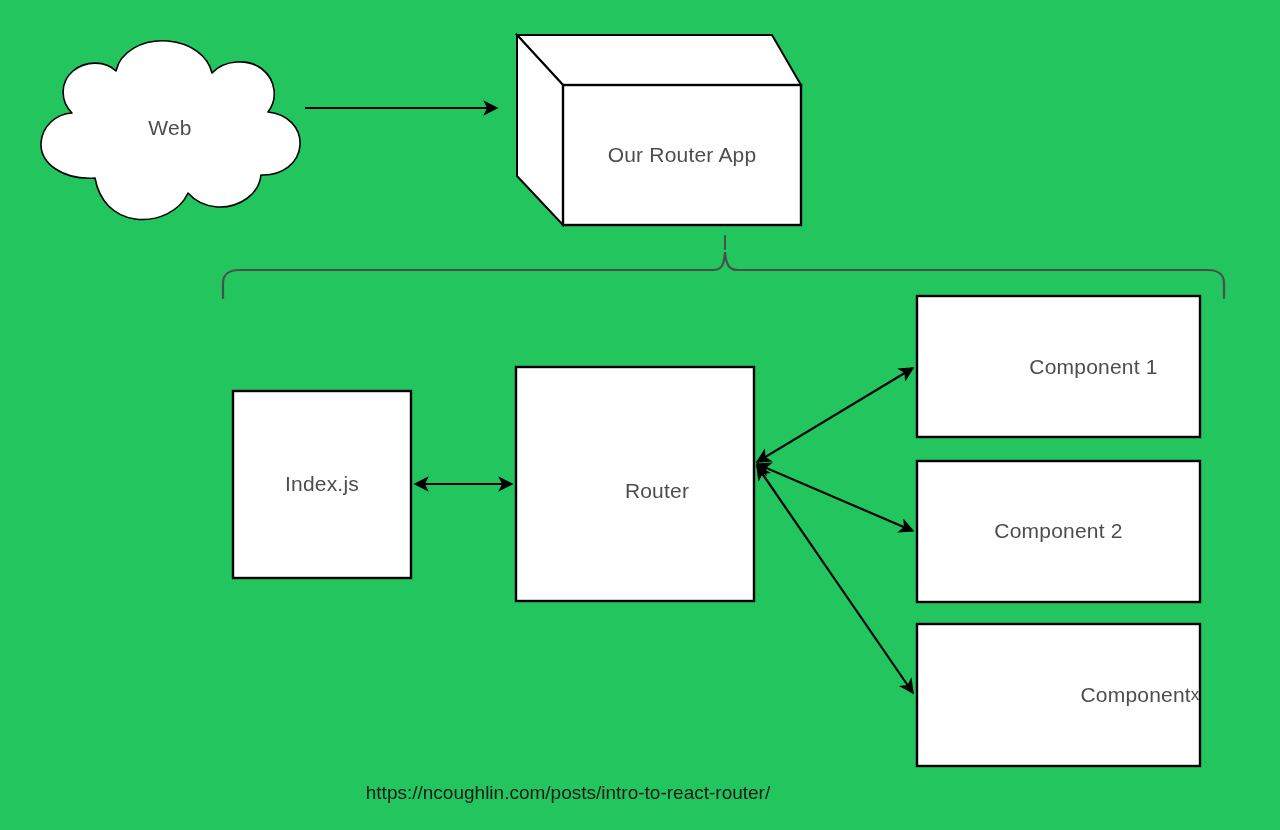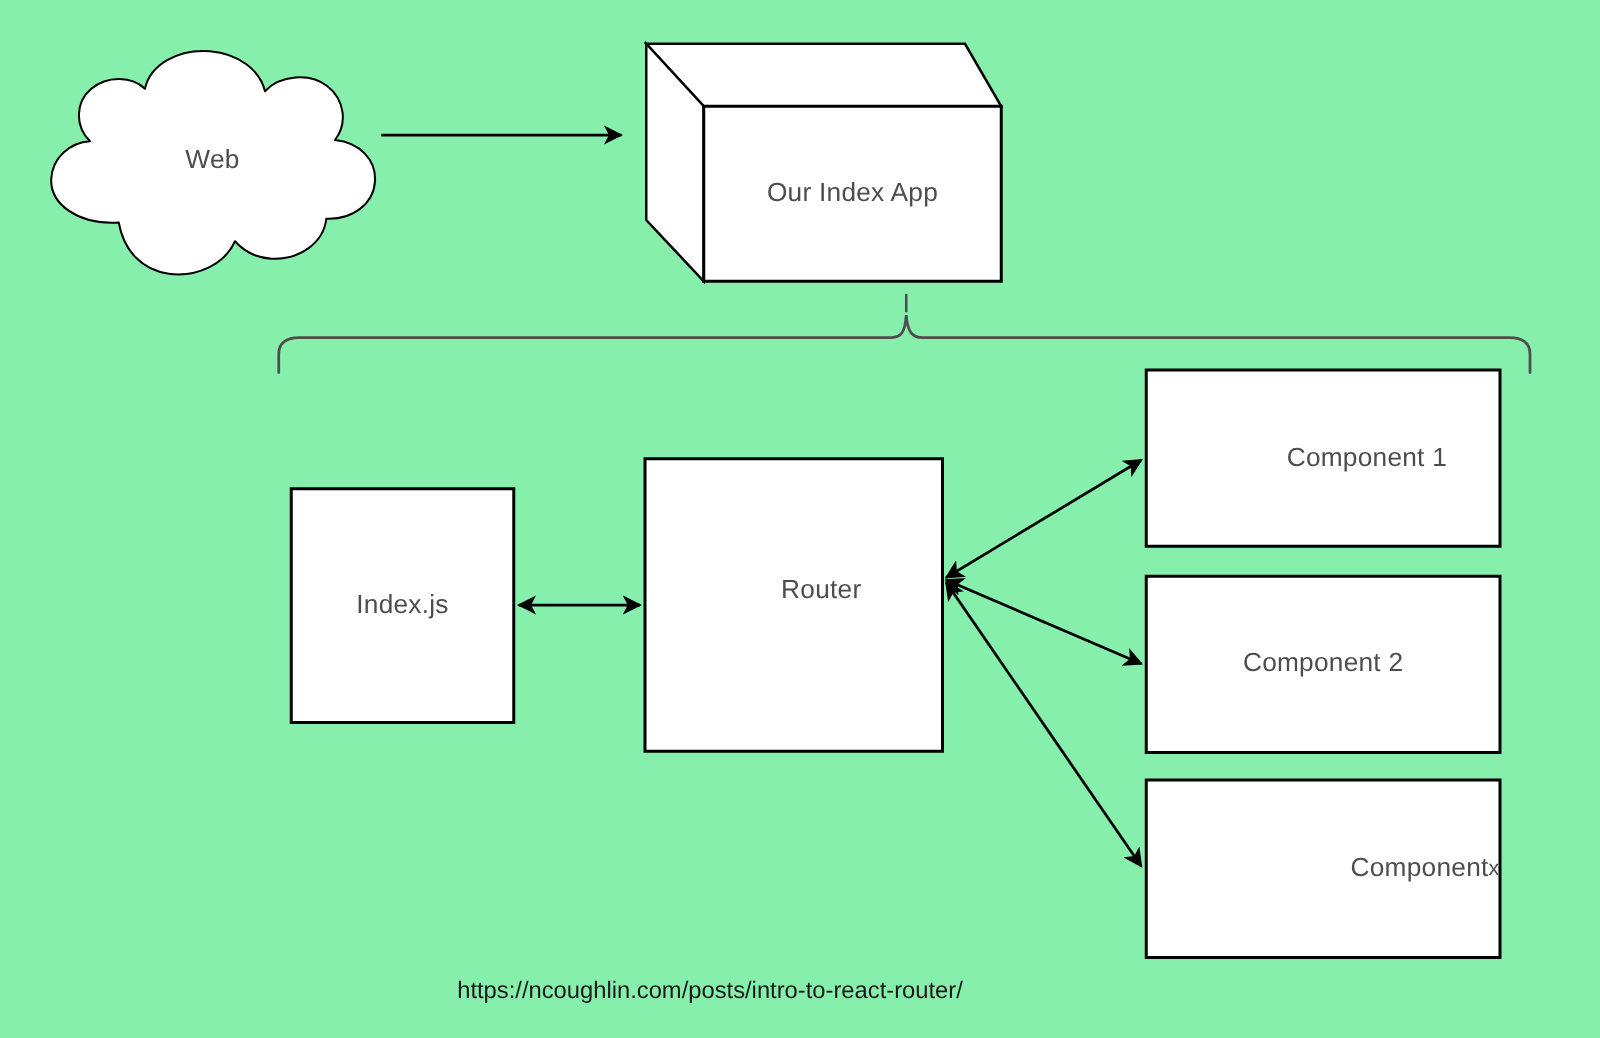--- a/index.html
+++ b/index.html
@@ -7,21 +7,21 @@
     padding: 0;
     background: #ffffff;
   }
   body {
     font-family: "Liberation Sans", sans-serif;
   }
   #canvas {
     position: relative;
     width: 1280px;
     height: 830px;
-    background: #86efac;
+    background: #22c55e;
     overflow: hidden;
   }
   #diagram-svg {
     position: absolute;
     left: 0;
     top: 0;
     width: 1280px;
     height: 830px;
   }
   .node-label {
@@ -117,28 +117,28 @@
     <line x1="757" y1="462" x2="913" y2="368" stroke="#000000" stroke-width="2.2" marker-start="url(#arrowStart)" marker-end="url(#arrowEnd)"></line>
     <line x1="757" y1="464" x2="913" y2="531" stroke="#000000" stroke-width="2.2" marker-start="url(#arrowStart)" marker-end="url(#arrowEnd)"></line>
     <line x1="757" y1="466" x2="913" y2="693" stroke="#000000" stroke-width="2.2" marker-start="url(#arrowStart)" marker-end="url(#arrowEnd)"></line>
   </svg>
 
   <div class="node-label" style="left:40px; top:108px; width:260px; height:40px;">
     <span>Web</span>
   </div>
 
   <div class="node-label" style="left:563px; top:135px; width:238px; height:40px;">
-    <span>Our Index App</span>
+    <span>Our Router App</span>
   </div>
 
   <div class="node-label" style="left:233px; top:464px; width:178px; height:40px;">
     <span>Index.js</span>
   </div>
 
-  <div class="node-label" style="left:516px; top:452px; width:282px; height:40px;justify-content:center;">
+  <div class="node-label" style="left:516px; top:471px; width:282px; height:40px;justify-content:center;">
     <span>Router</span>
   </div>
 
   <div class="node-label" style="left:917px; top:347px; width:283px; height:40px;margin-left:35px;">
     <span>Component 1</span>
   </div>
 
   <div class="node-label" style="left:917px; top:511px; width:283px; height:40px;">
     <span>Component 2</span>
   </div>

